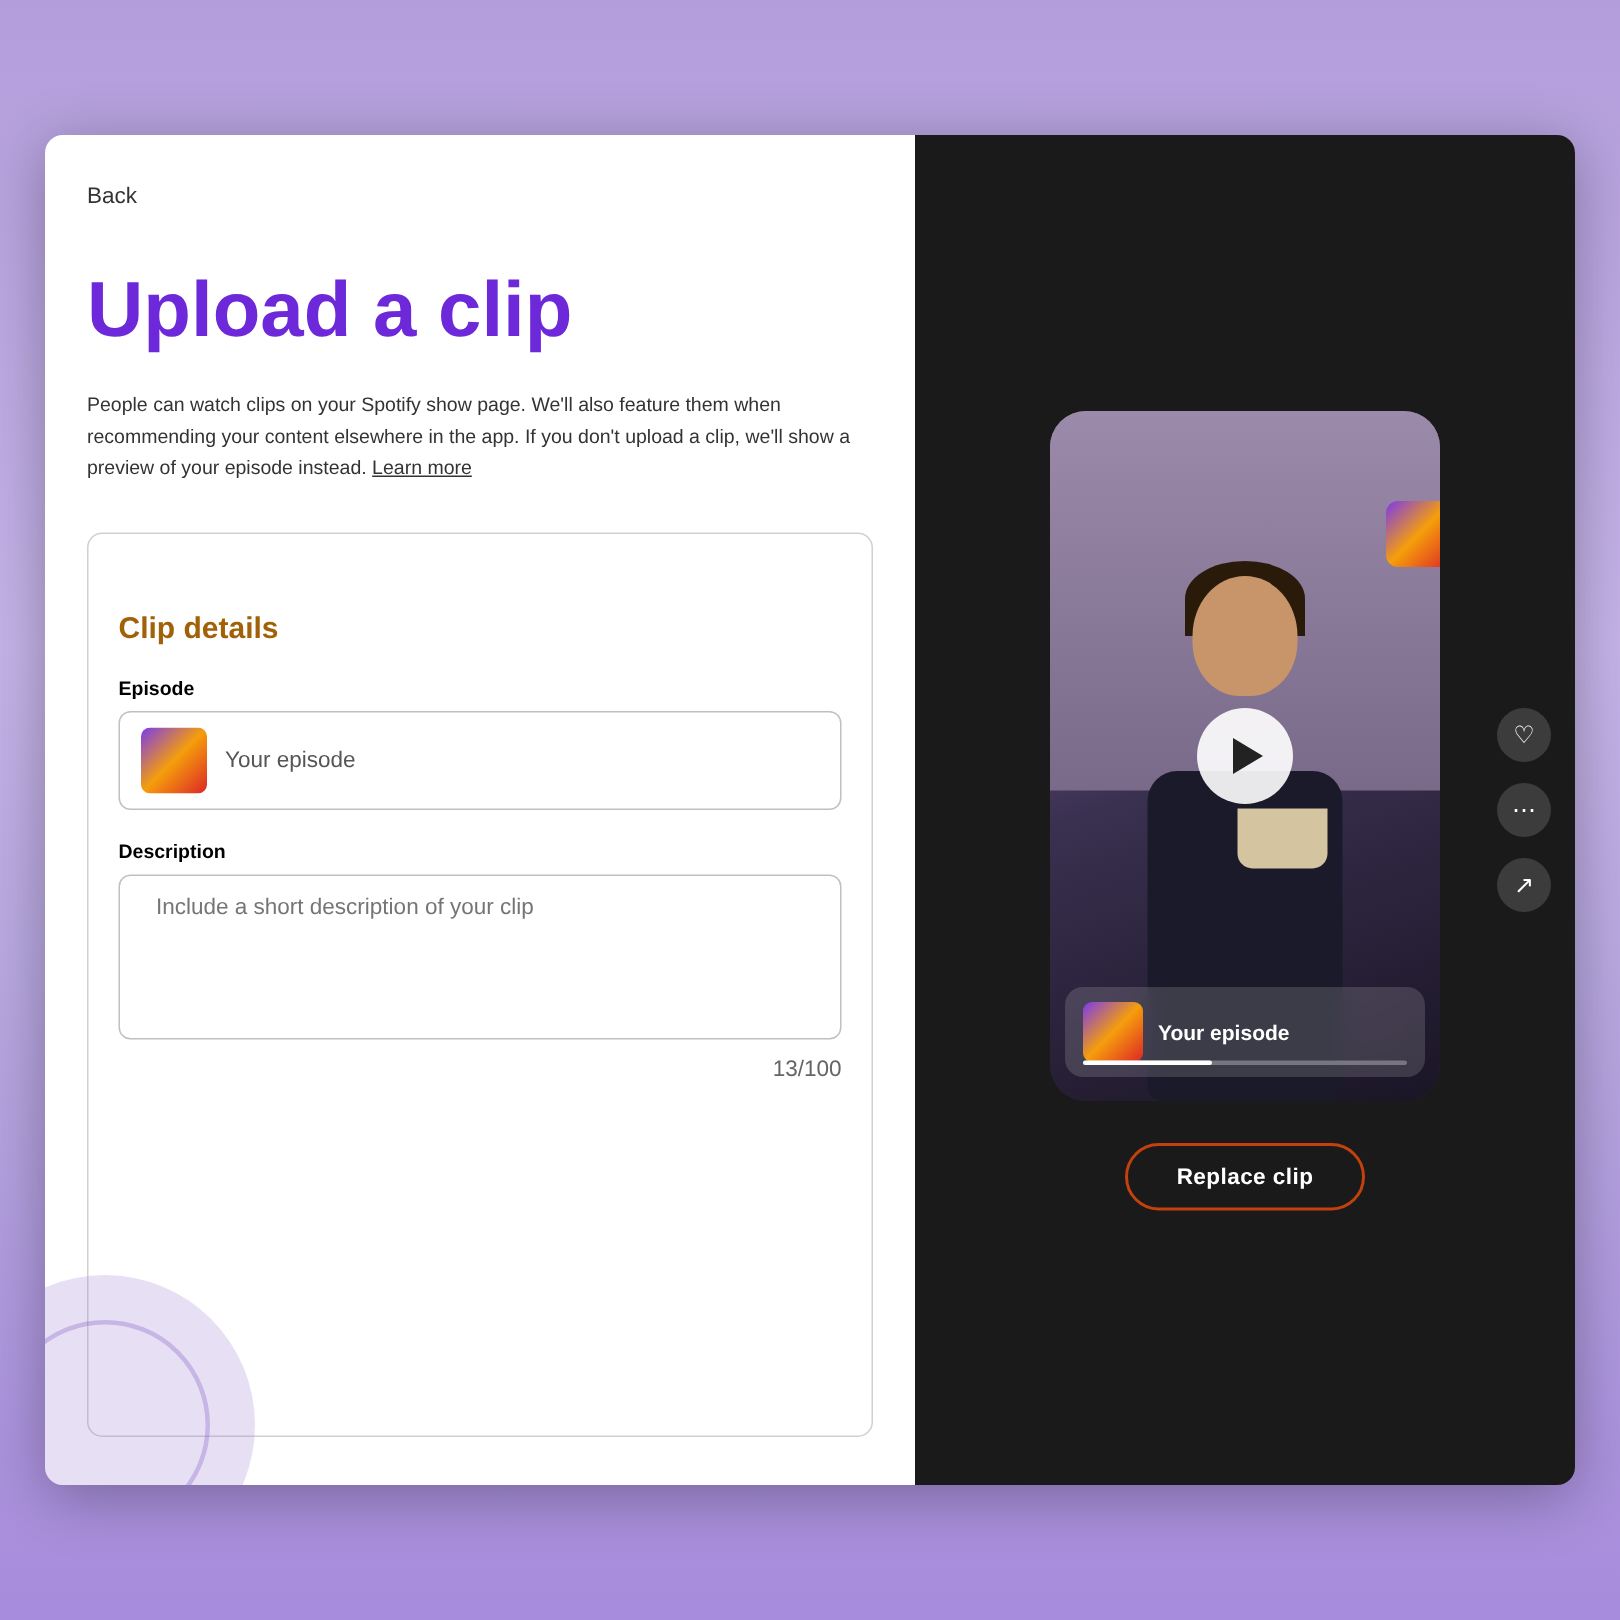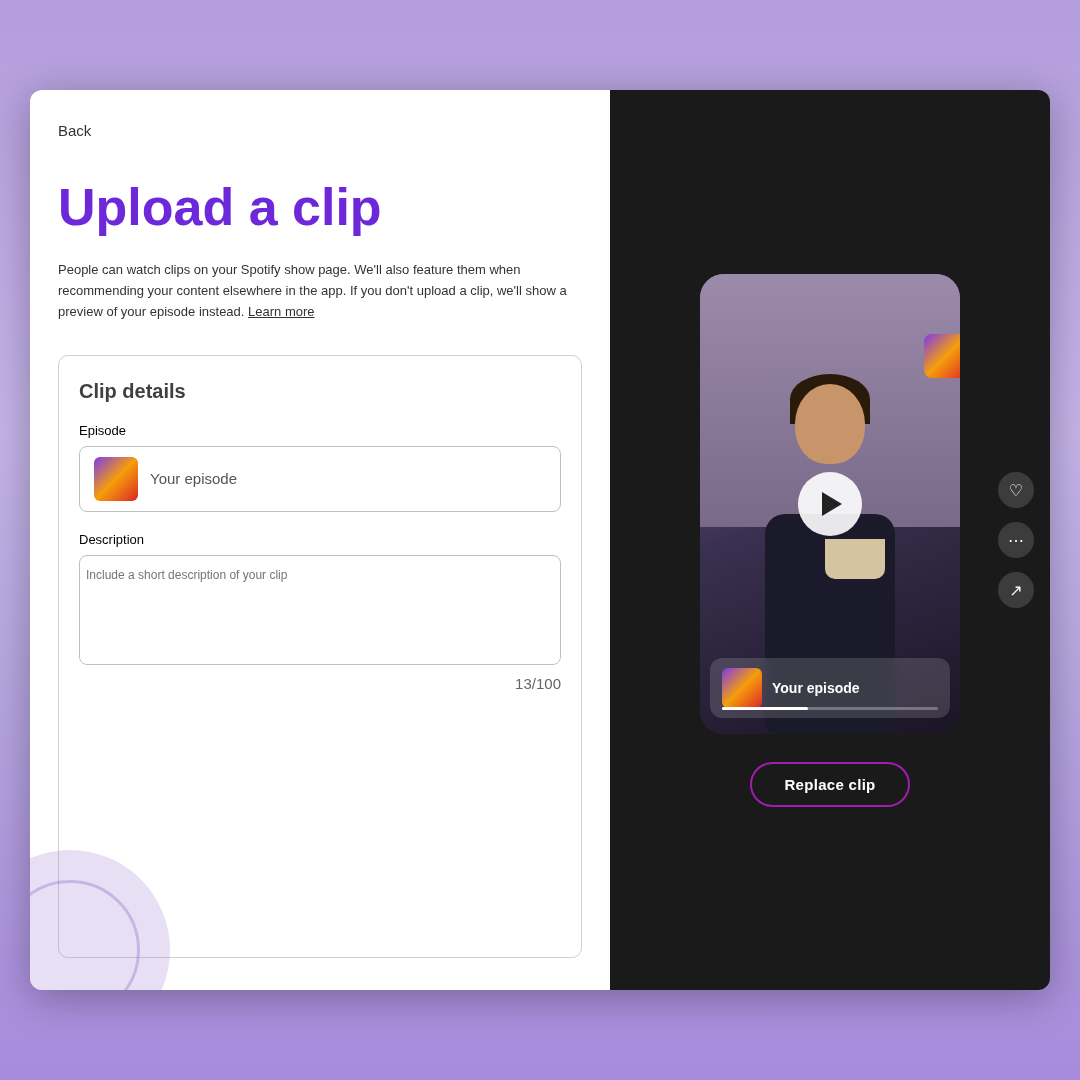--- a/index.html
+++ b/index.html
@@ -73,27 +73,28 @@
     .clip-details-box {
       border: 1.5px solid #d0d0d0;
       border-radius: 10px;
       padding: 24px 20px;
       flex: 1;
     }
 
     .clip-details-title {
       font-size: 20px;
       font-weight: 700;
-      color: #404040;
+      color: #a16207;
       margin-bottom: 20px;
+      margin-top: 28px;
     }
 
     .field-label {
       font-size: 13px;
-      font-weight: 400;
+      font-weight: 700;
       color: #000;
       margin-bottom: 8px;
     }
 
     .episode-selector {
       border: 1.5px solid #c0c0c0;
       border-radius: 8px;
       padding: 10px 14px;
       display: flex;
       align-items: center;
@@ -127,22 +128,22 @@
 
     .episode-name {
       font-size: 15px;
       color: #555;
     }
 
     .description-textarea {
       width: 100%;
       border: 1.5px solid #c0c0c0;
       border-radius: 8px;
-      padding: 12px 6px;
-      font-size: 12px;
+      padding: 12px 24px;
+      font-size: 15px;
       color: #888;
       resize: none;
       height: 110px;
       font-family: inherit;
       outline: none;
       margin-bottom: 6px;
     }
 
     .char-count {
       text-align: right;
@@ -340,21 +341,21 @@
       top: 60px;
       right: -8px;
       width: 44px;
       height: 44px;
       border-radius: 8px;
       background: linear-gradient(135deg, #7c3aed, #f59e0b, #dc2626);
       z-index: 10;
     }
 
     .replace-clip-btn {
-      border: 2px solid #a21caf;
+      border: 2px solid #c2410c;
       background: transparent;
       color: #fff;
       padding: 12px 32px;
       border-radius: 30px;
       font-size: 15px;
       font-weight: 700;
       cursor: pointer;
       letter-spacing: 0.3px;
     }
 

